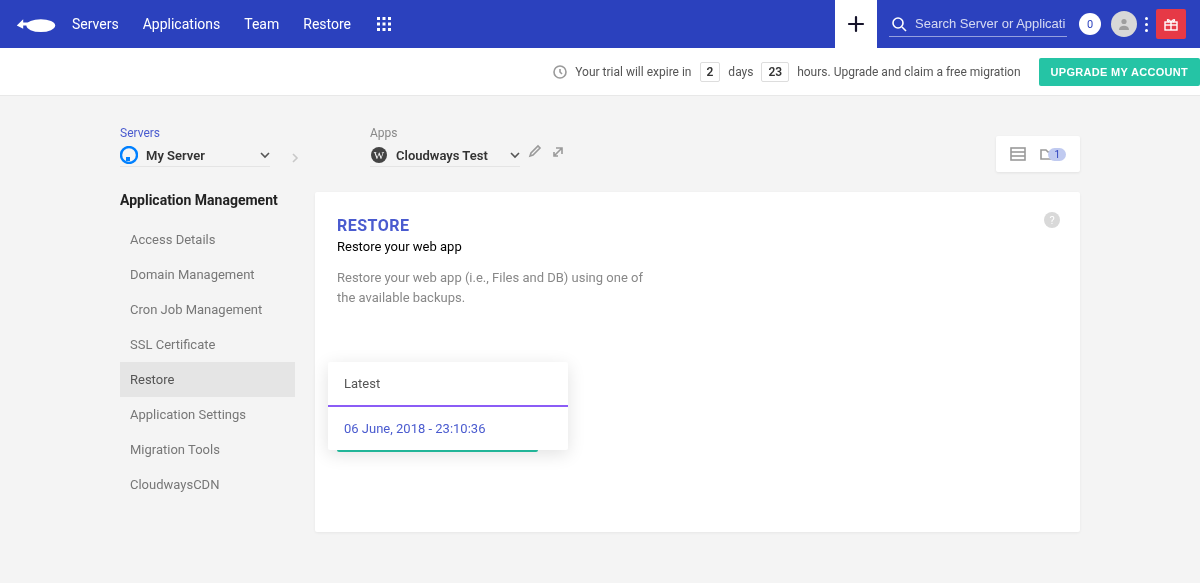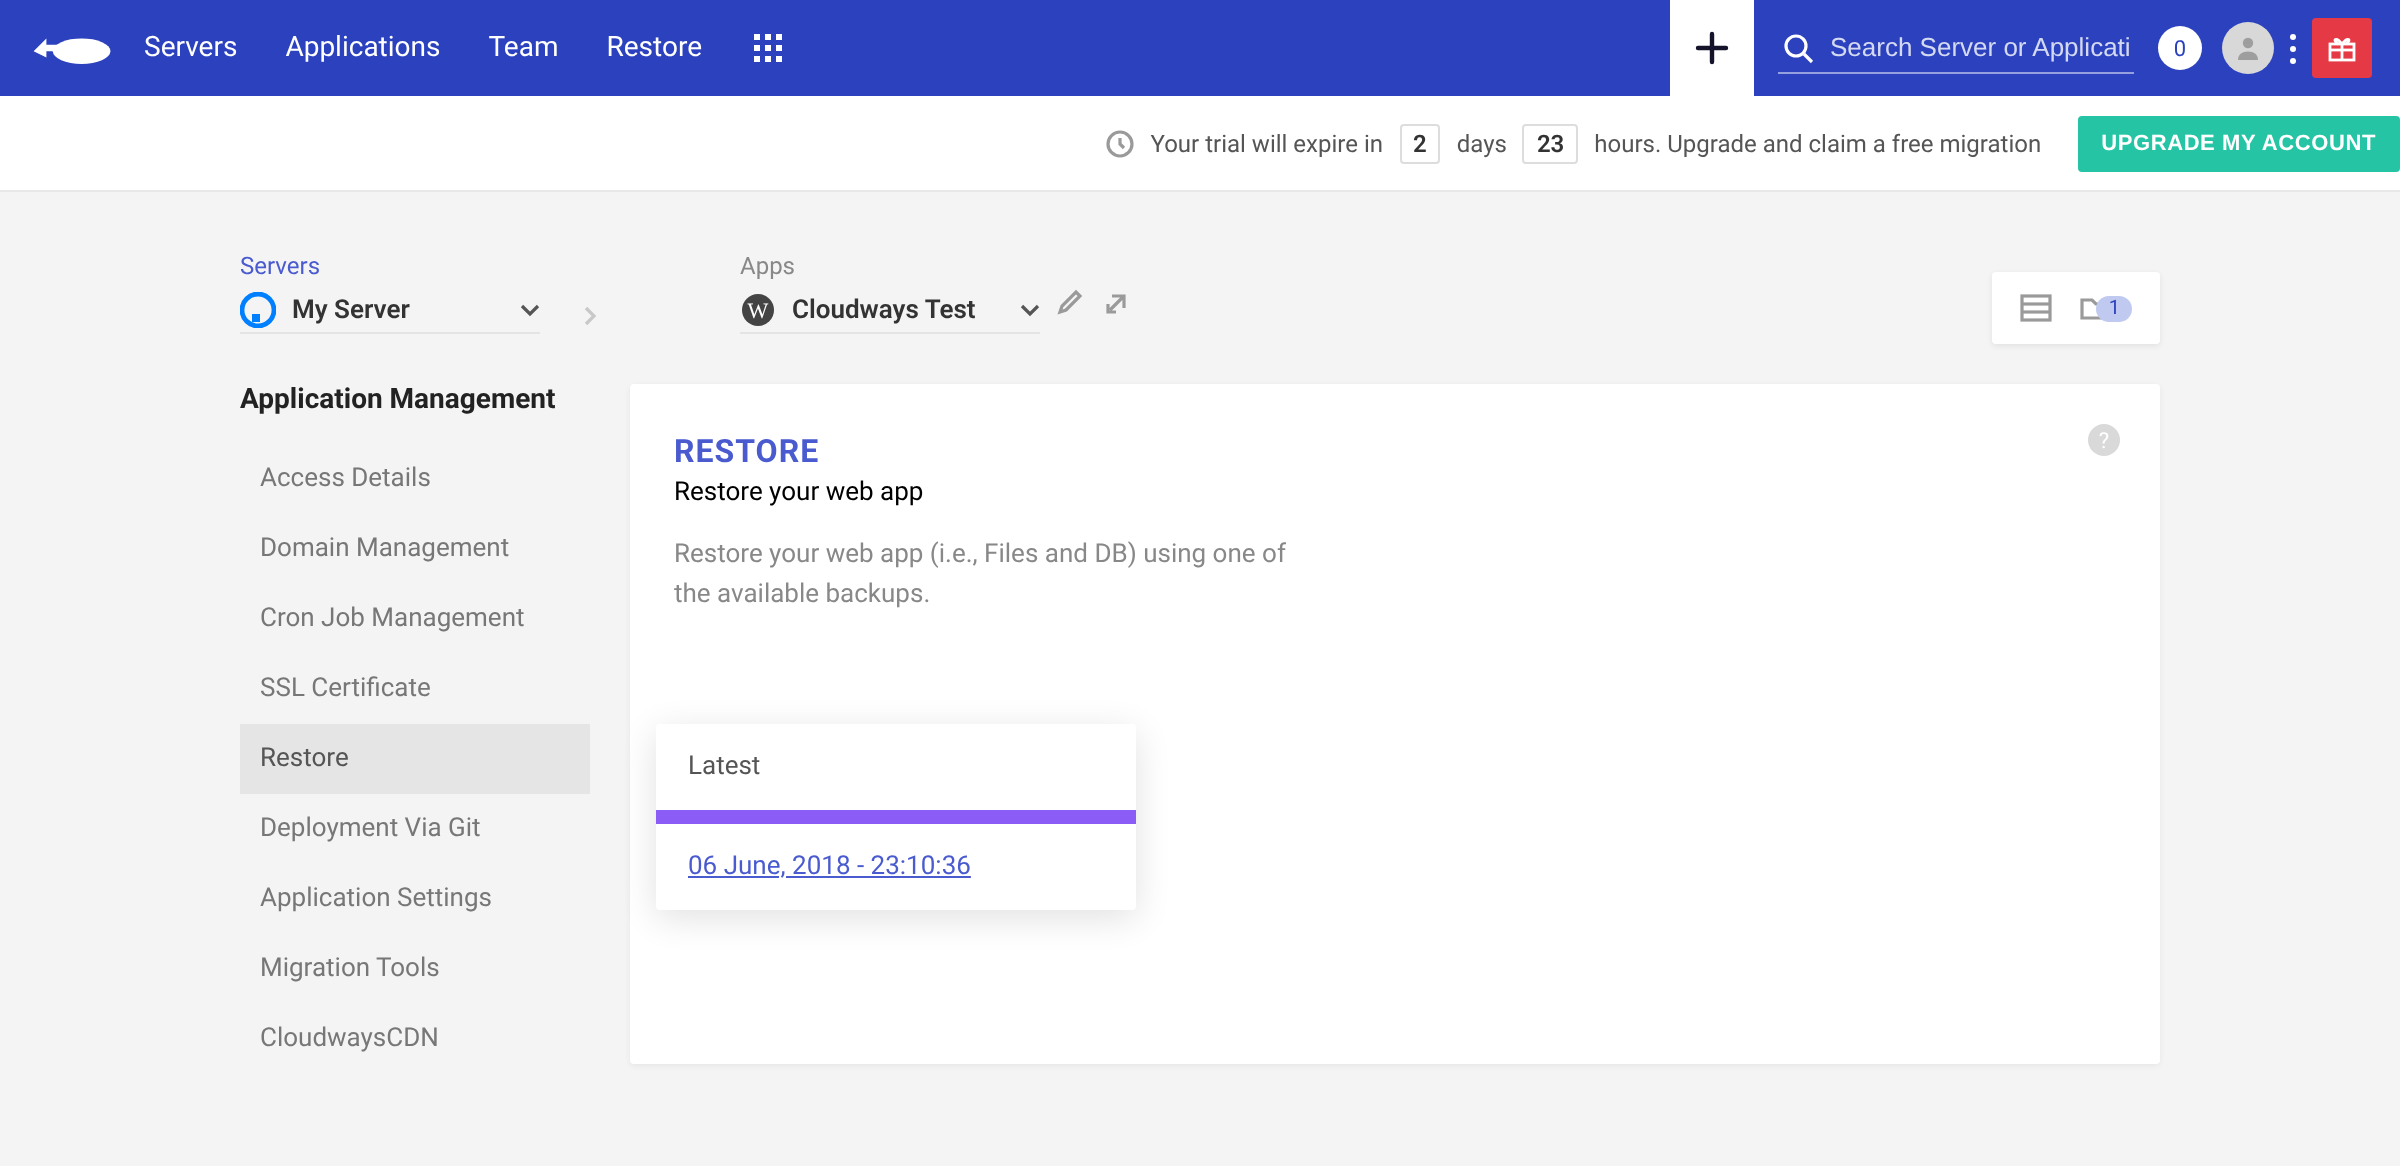--- a/index.html
+++ b/index.html
@@ -52,21 +52,21 @@
 
   .card { flex:1; background:#fff; border-radius:2px; box-shadow:0 1px 3px rgba(0,0,0,0.06); padding:24px 22px; min-height:340px; position:relative;}
   .card h2 { font-size:16px; font-weight:700; color:#4a5bcf; letter-spacing:.5px; }
   .card .sub { font-size:13px; color:#000000; margin-top:4px; }
   .card .desc { font-size:13px; color:#888; margin-top:14px; max-width:320px; line-height:1.5;}
   .help-icon { position:absolute; top:20px; right:20px; width:16px;height:16px;border-radius:50%;background:#d9d9d9;color:#fff;font-size:11px;display:flex;align-items:center;justify-content:center;cursor:pointer;}
 
   .dropdown-open { position:absolute; top:362px; left:328px; width:240px; background:#fff; box-shadow:0 4px 18px rgba(0,0,0,0.12); border-radius:2px; z-index:20;}
   .dropdown-open .opt { padding:14px 16px; font-size:13px; color:#555; cursor:pointer;}
   .dropdown-open .opt.sel { color:#4a5bcf; }
-  .dropdown-open .opt + .opt { border-top:7px solid #8b5cf6;text-decoration:underline;}
+  .dropdown-open .opt + .opt { border-top:2px solid #8b5cf6;}
 
   .restore-now { background:#25c4a5; color:#fff; font-size:11px; font-weight:700; padding:10px 16px; border:none; border-radius:2px; letter-spacing:.4px; cursor:pointer; position:absolute; top:228px; left:22px;}
 
   .icon-stroke { stroke:#9a9a9a; stroke-width:1.6; fill:none;}
 </style>
 </head>
 <body>
 
 <div class="topbar">
   <div class="logo">
@@ -202,21 +202,20 @@
 </div>
 
 <div class="main">
   <div class="sidebar">
     <div class="side-title">Application Management</div>
     <div class="side-item">Access Details</div>
     <div class="side-item">Domain Management</div>
     <div class="side-item">Cron Job Management</div>
     <div class="side-item">SSL Certificate</div>
     <div class="side-item active">Restore</div>
-    <div class="side-item">Deployment Via Git</div>
     <div class="side-item">Application Settings</div>
     <div class="side-item">Migration Tools</div>
     <div class="side-item">CloudwaysCDN</div>
   </div>
 
   <div class="card">
     <div class="help-icon">?</div>
     <h2>RESTORE</h2>
     <div class="sub">Restore your web app</div>
     <div class="desc">Restore your web app (i.e., Files and DB) using one of the available backups.</div>

